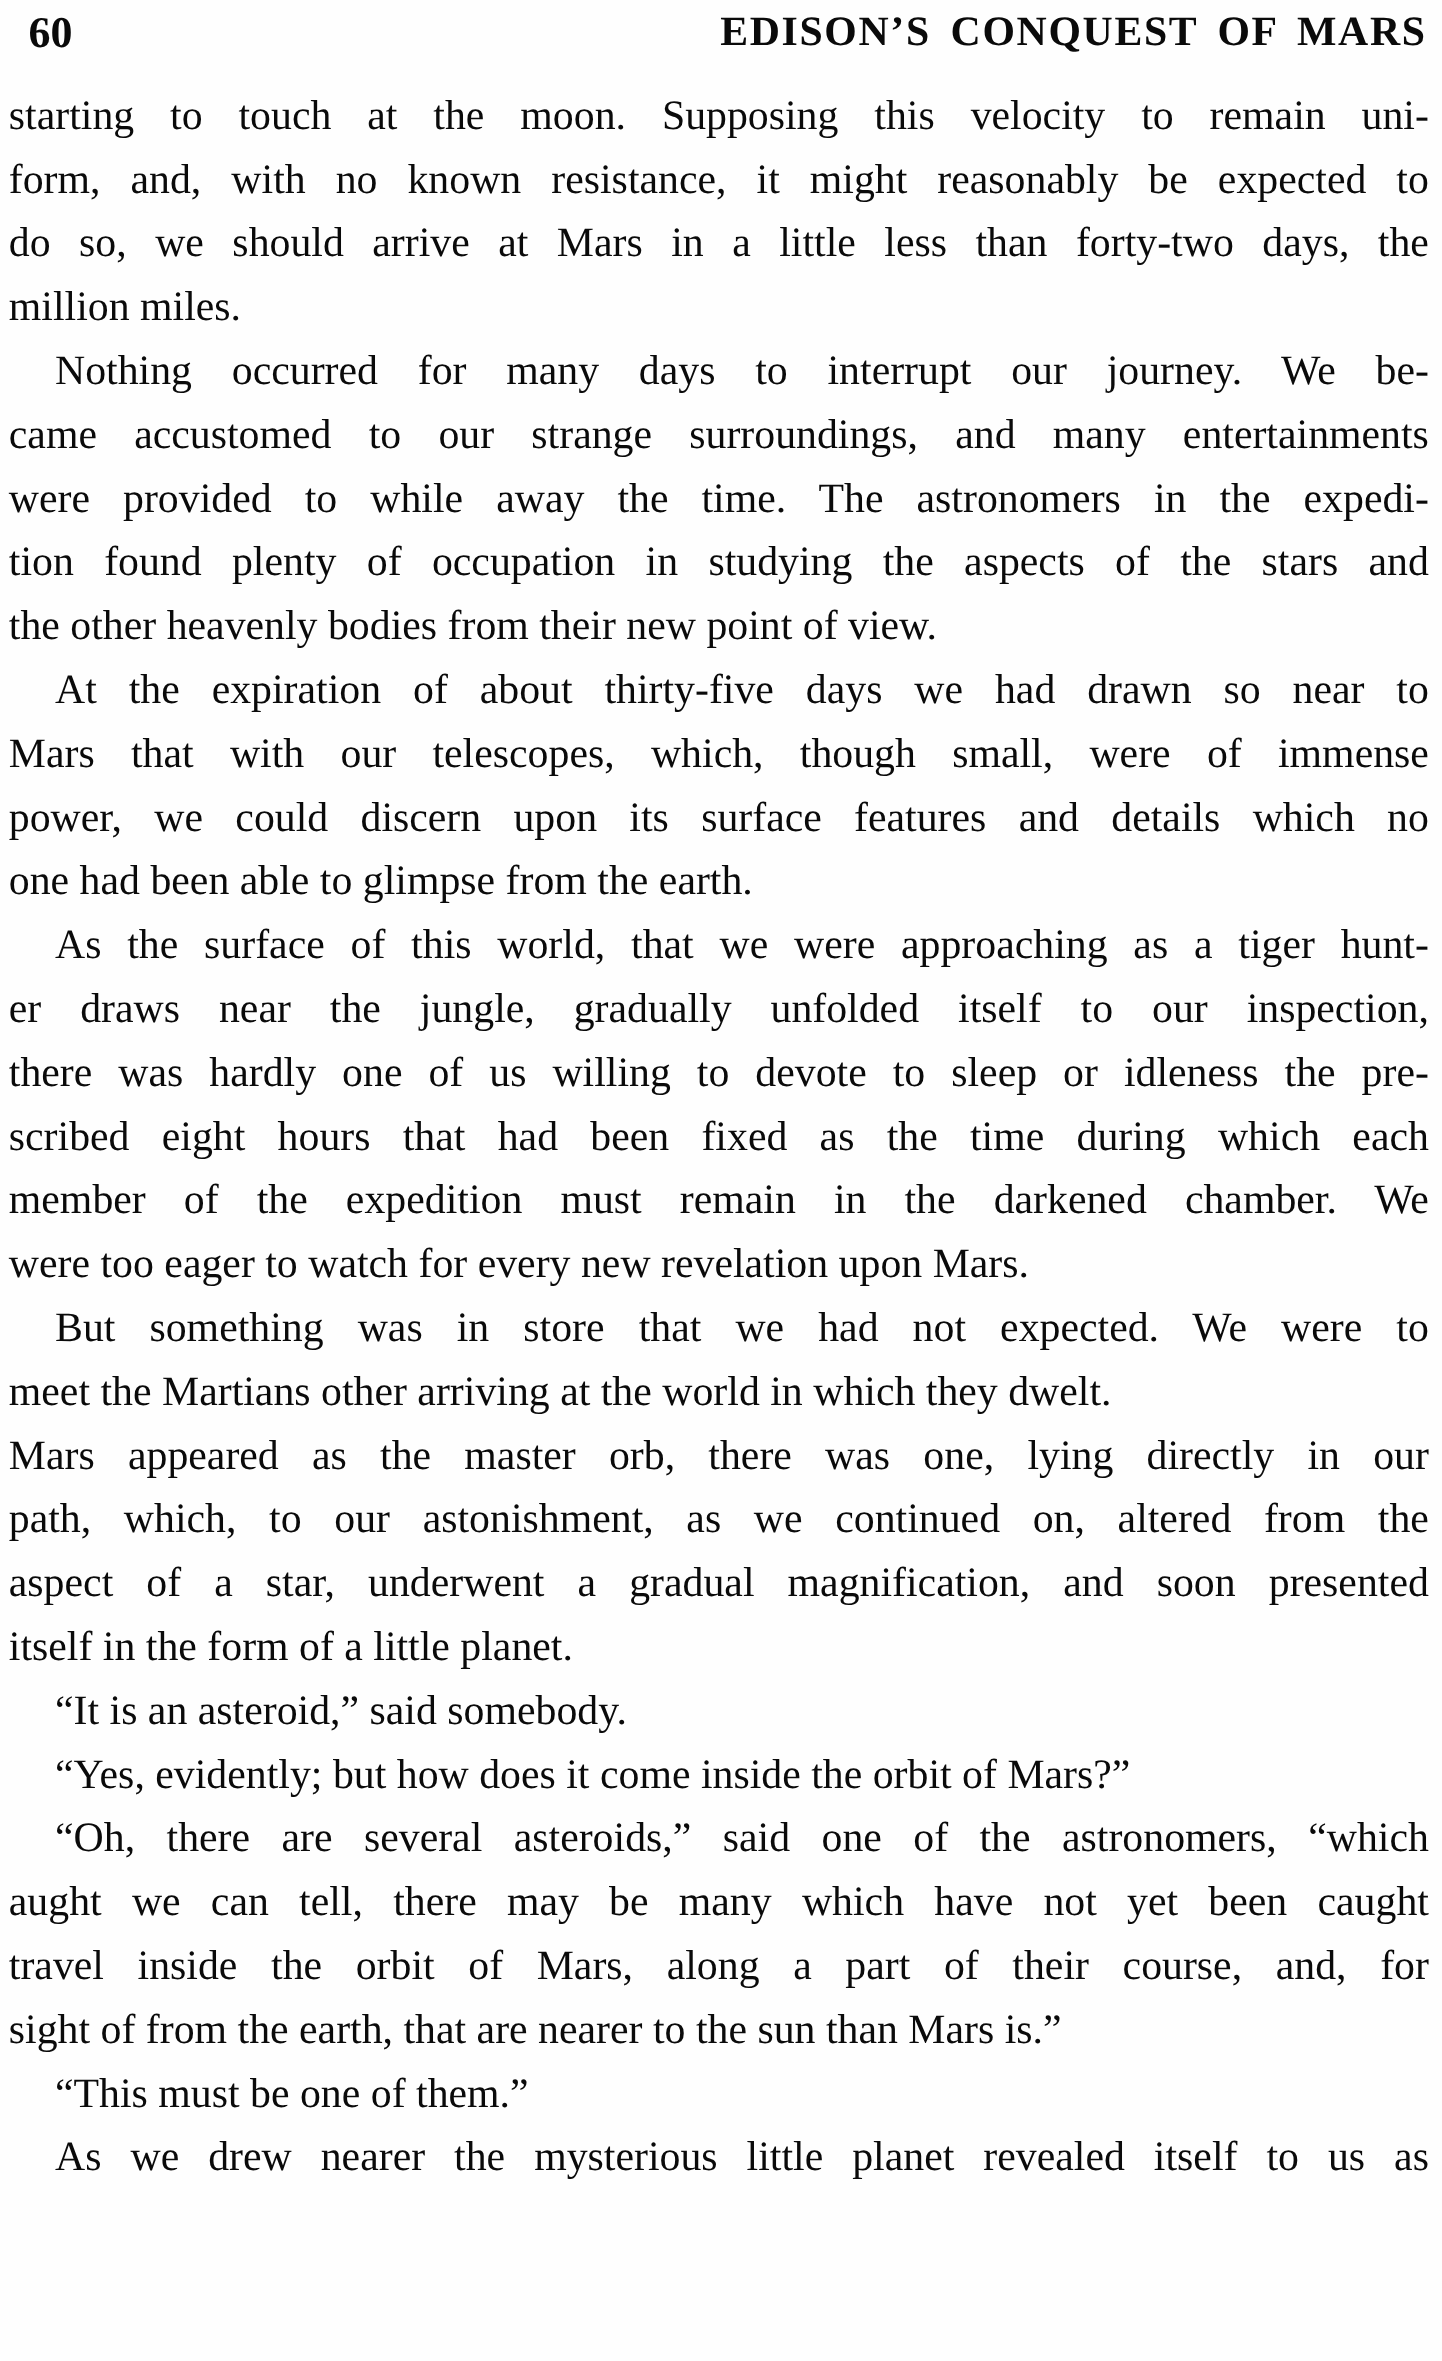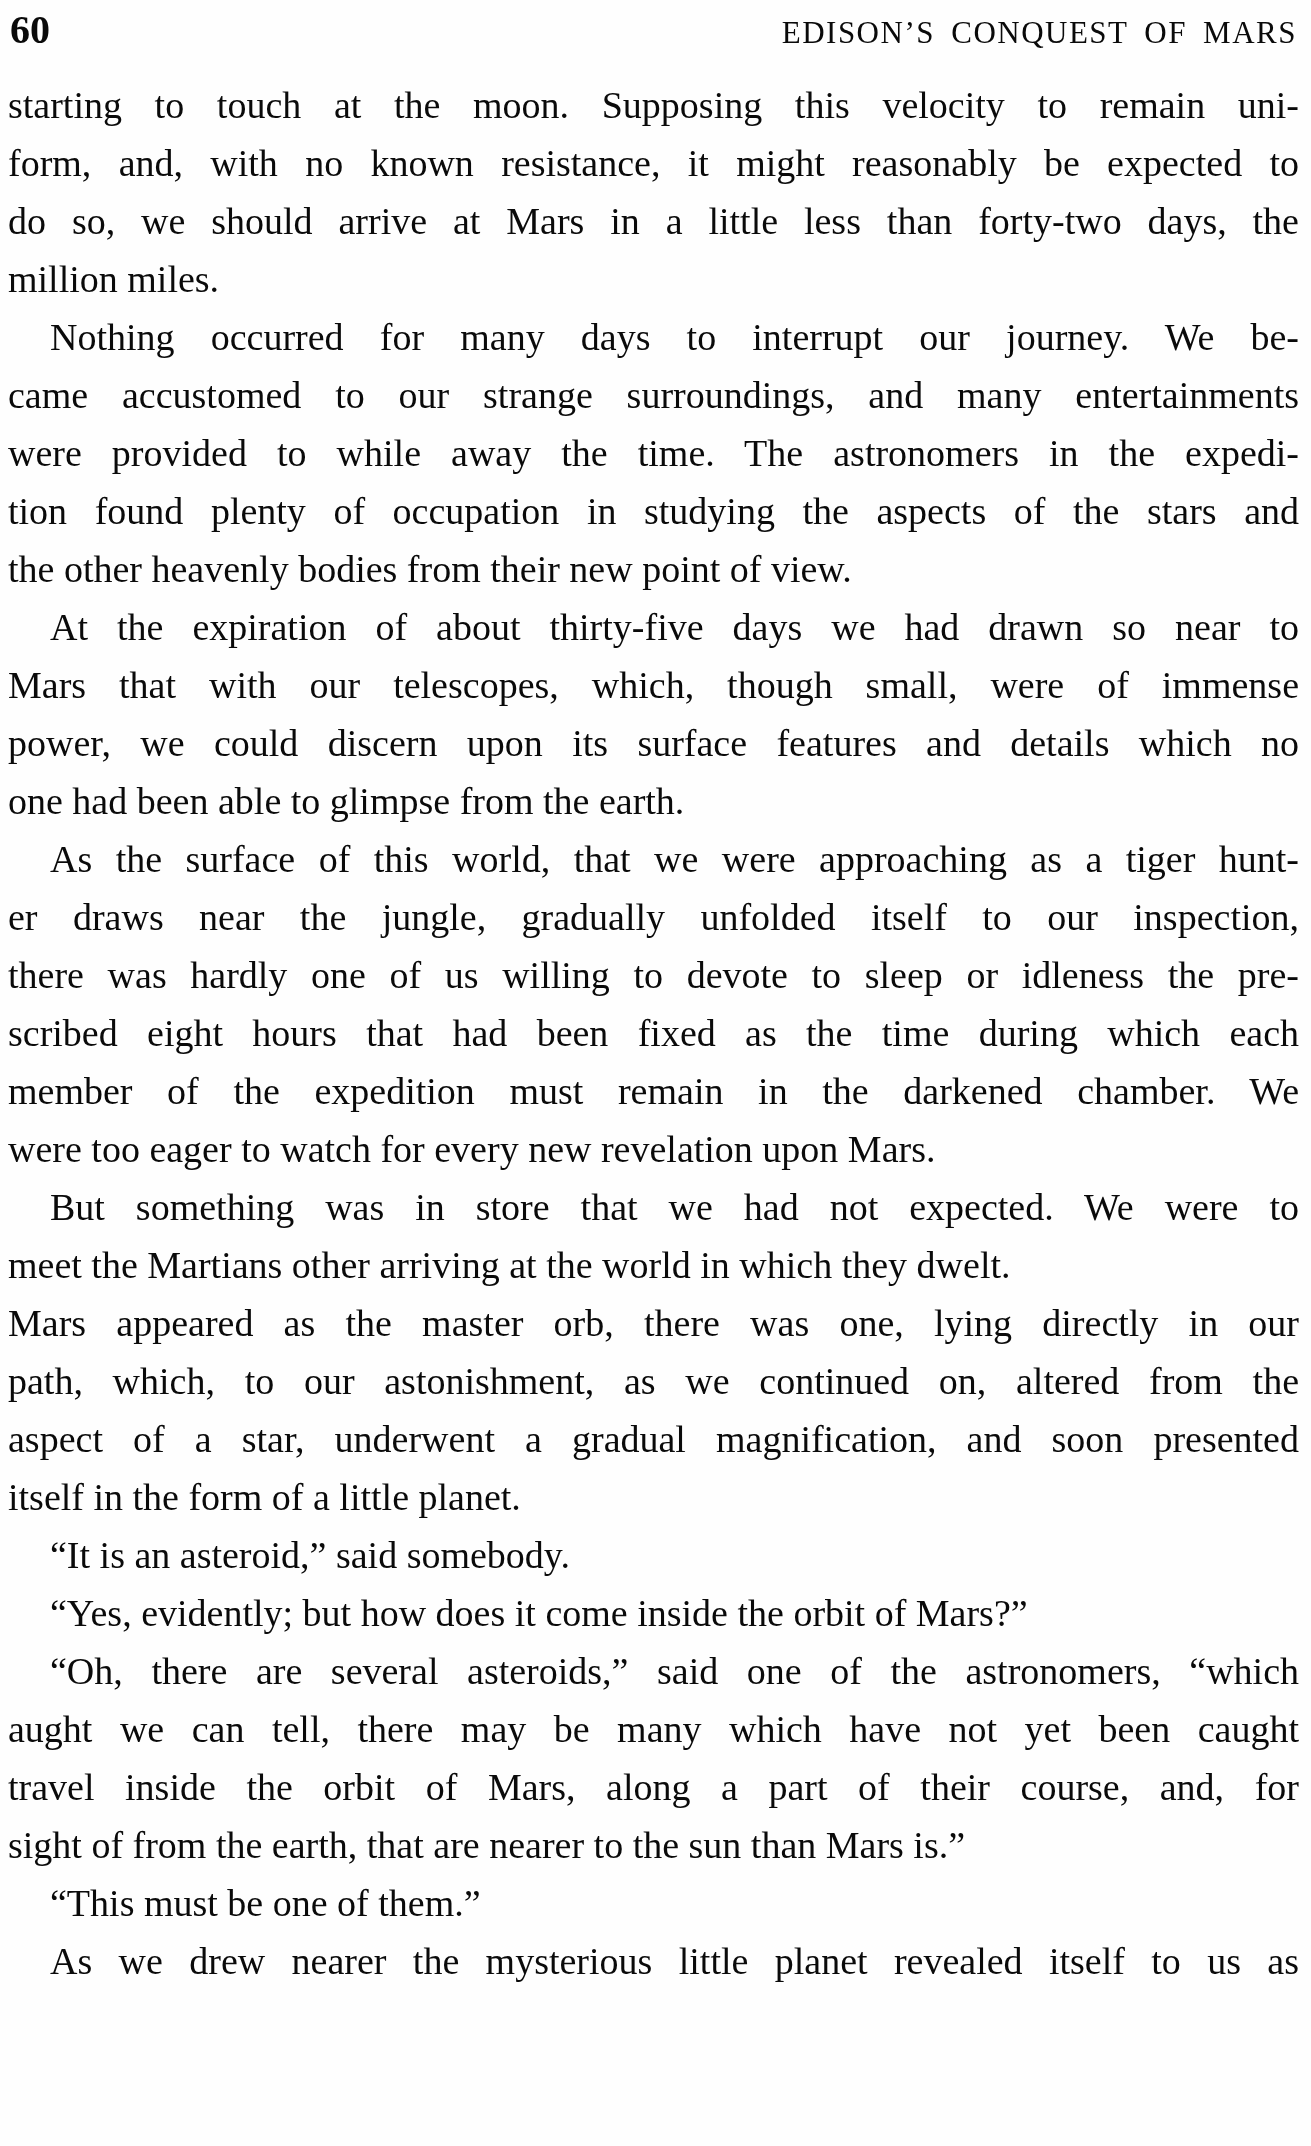--- a/index.html
+++ b/index.html
@@ -14,31 +14,31 @@
     margin: 0 auto;
     background: #fefefe;
     color: #0a0a0a;
     font-family: "Liberation Serif", "DejaVu Serif", serif;
     overflow: hidden;
     box-sizing: border-box;
   }
   .page-header {
     display: flex;
     justify-content: space-between;
-    align-items: flex-end;
-    padding: 10px 14px 0 10px;
+    align-items: flex-start;
+    padding: 10px 14px 0 26px;
   }
   .page-number {
     font-size: 40px;
     font-weight: bold;
     line-height: 1;
   }
   .running-title {
-    font-size: 31px;
-    font-weight: normal;
+    font-size: 38px;
+    font-weight: bold;
     letter-spacing: 1.5px;
     word-spacing: 7px;
     line-height: 1;
     padding-bottom: 2px;
   }
   .body-text {
     padding: 26px 12px 0 8px;
     font-size: 38px;
     line-height: 58px;
   }

